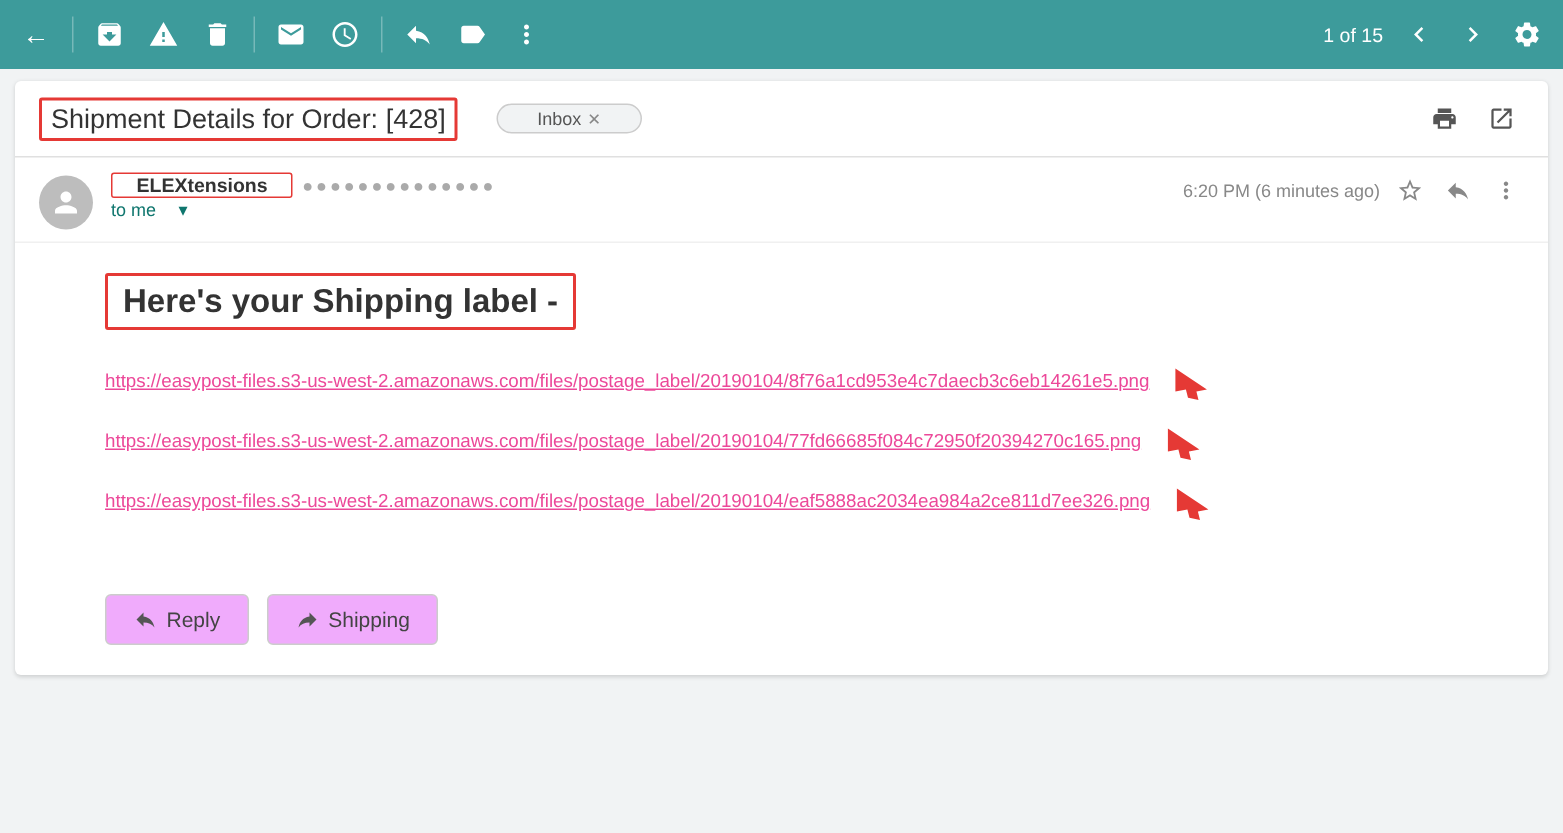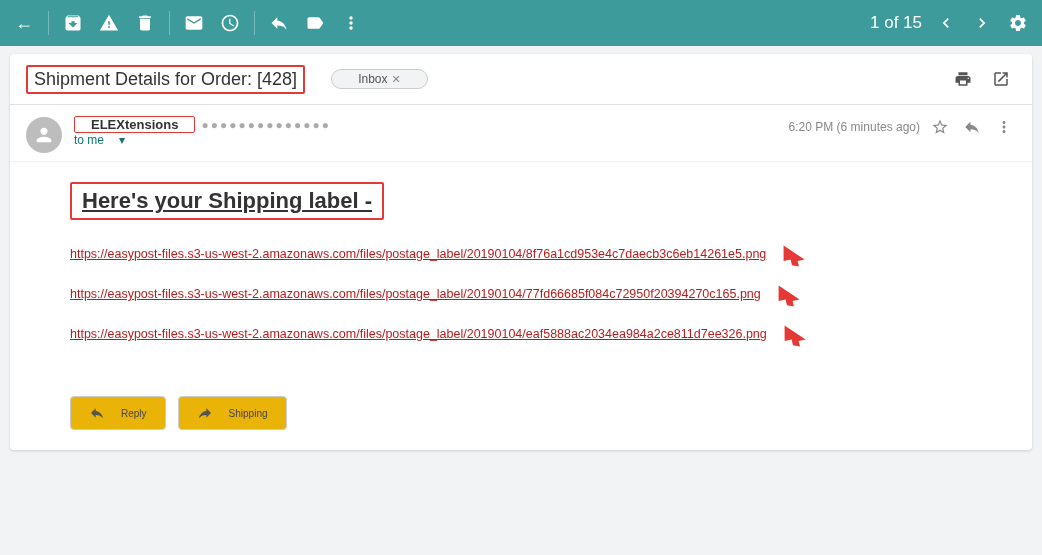--- a/index.html
+++ b/index.html
@@ -43,21 +43,21 @@
       background: rgba(255,255,255,0.3);
       margin: 0 4px;
     }
     .toolbar-right {
       display: flex;
       align-items: center;
       gap: 4px;
     }
     .toolbar-counter {
       color: white;
-      font-size: 17px;
+      font-size: 13px;
       margin-right: 4px;
     }
     .toolbar-nav-btn {
       width: 32px;
       height: 32px;
       display: flex;
       align-items: center;
       justify-content: center;
       cursor: pointer;
       border-radius: 50%;
@@ -200,62 +200,61 @@
     }
     .email-headline {
       font-size: 22px;
       font-weight: 700;
       color: #333;
       border: 2px solid #e53935;
       display: inline-block;
       padding: 4px 10px;
       border-radius: 2px;
       margin-bottom: 20px;
-      text-decoration: underline;
     }
     .email-links {
       display: flex;
       flex-direction: column;
       gap: 12px;
       margin-bottom: 20px;
     }
     .email-link-row {
       display: flex;
       align-items: center;
       gap: 12px;
     }
     .email-link {
-      color: #b91c1c;
+      color: #ec4899;
       font-size: 12.5px;
       text-decoration: underline;
       cursor: pointer;
       word-break: break-all;
     }
     .arrow-icon {
       width: 28px;
       height: 28px;
       flex-shrink: 0;
     }
 
     
     .action-bar {
       padding: 8px 60px 20px 60px;
       display: flex;
       gap: 12px;
     }
     .action-btn {
       display: flex;
       align-items: center;
-      gap: 16px;
+      gap: 6px;
       padding: 8px 18px;
       border: 1px solid #ccc;
       border-radius: 4px;
-      background: #eab308;
-      cursor: pointer;
-      font-size: 10px;
+      background: #f0abfc;
+      cursor: pointer;
+      font-size: 14px;
       color: #444;
     }
   </style>
 </head>
 <body>
 
 <div class="toolbar">
   <div class="toolbar-left">
     <div class="toolbar-icon">←</div>
     <div class="toolbar-sep"></div>

